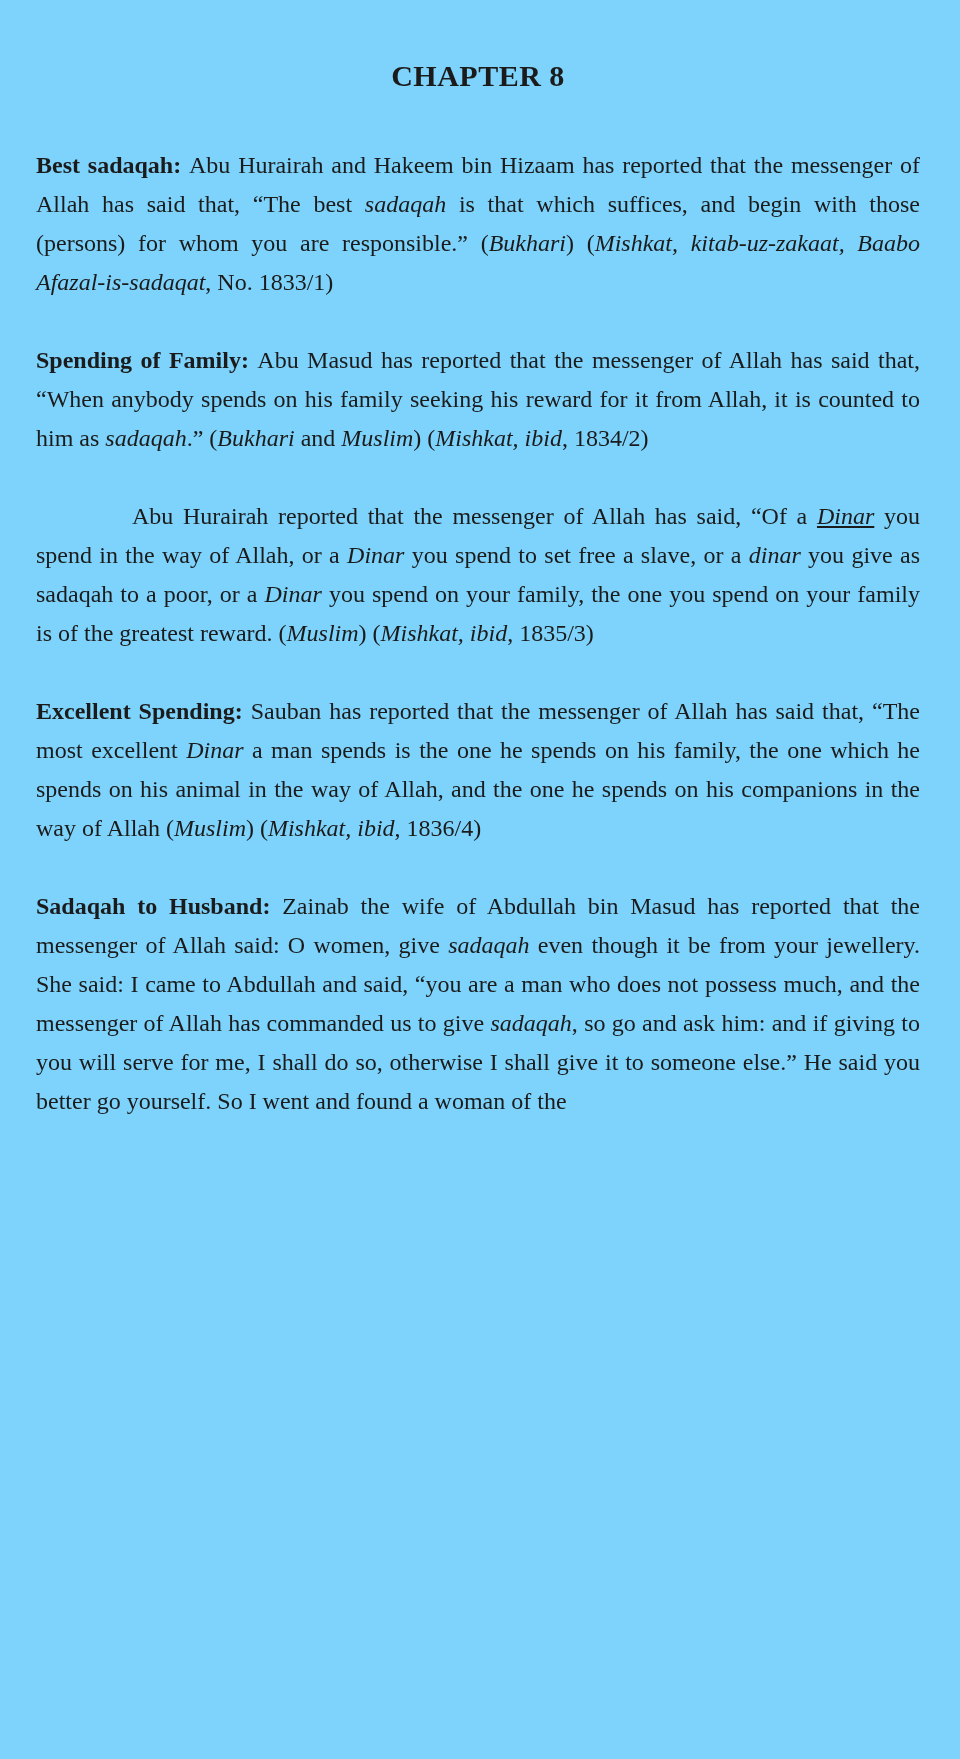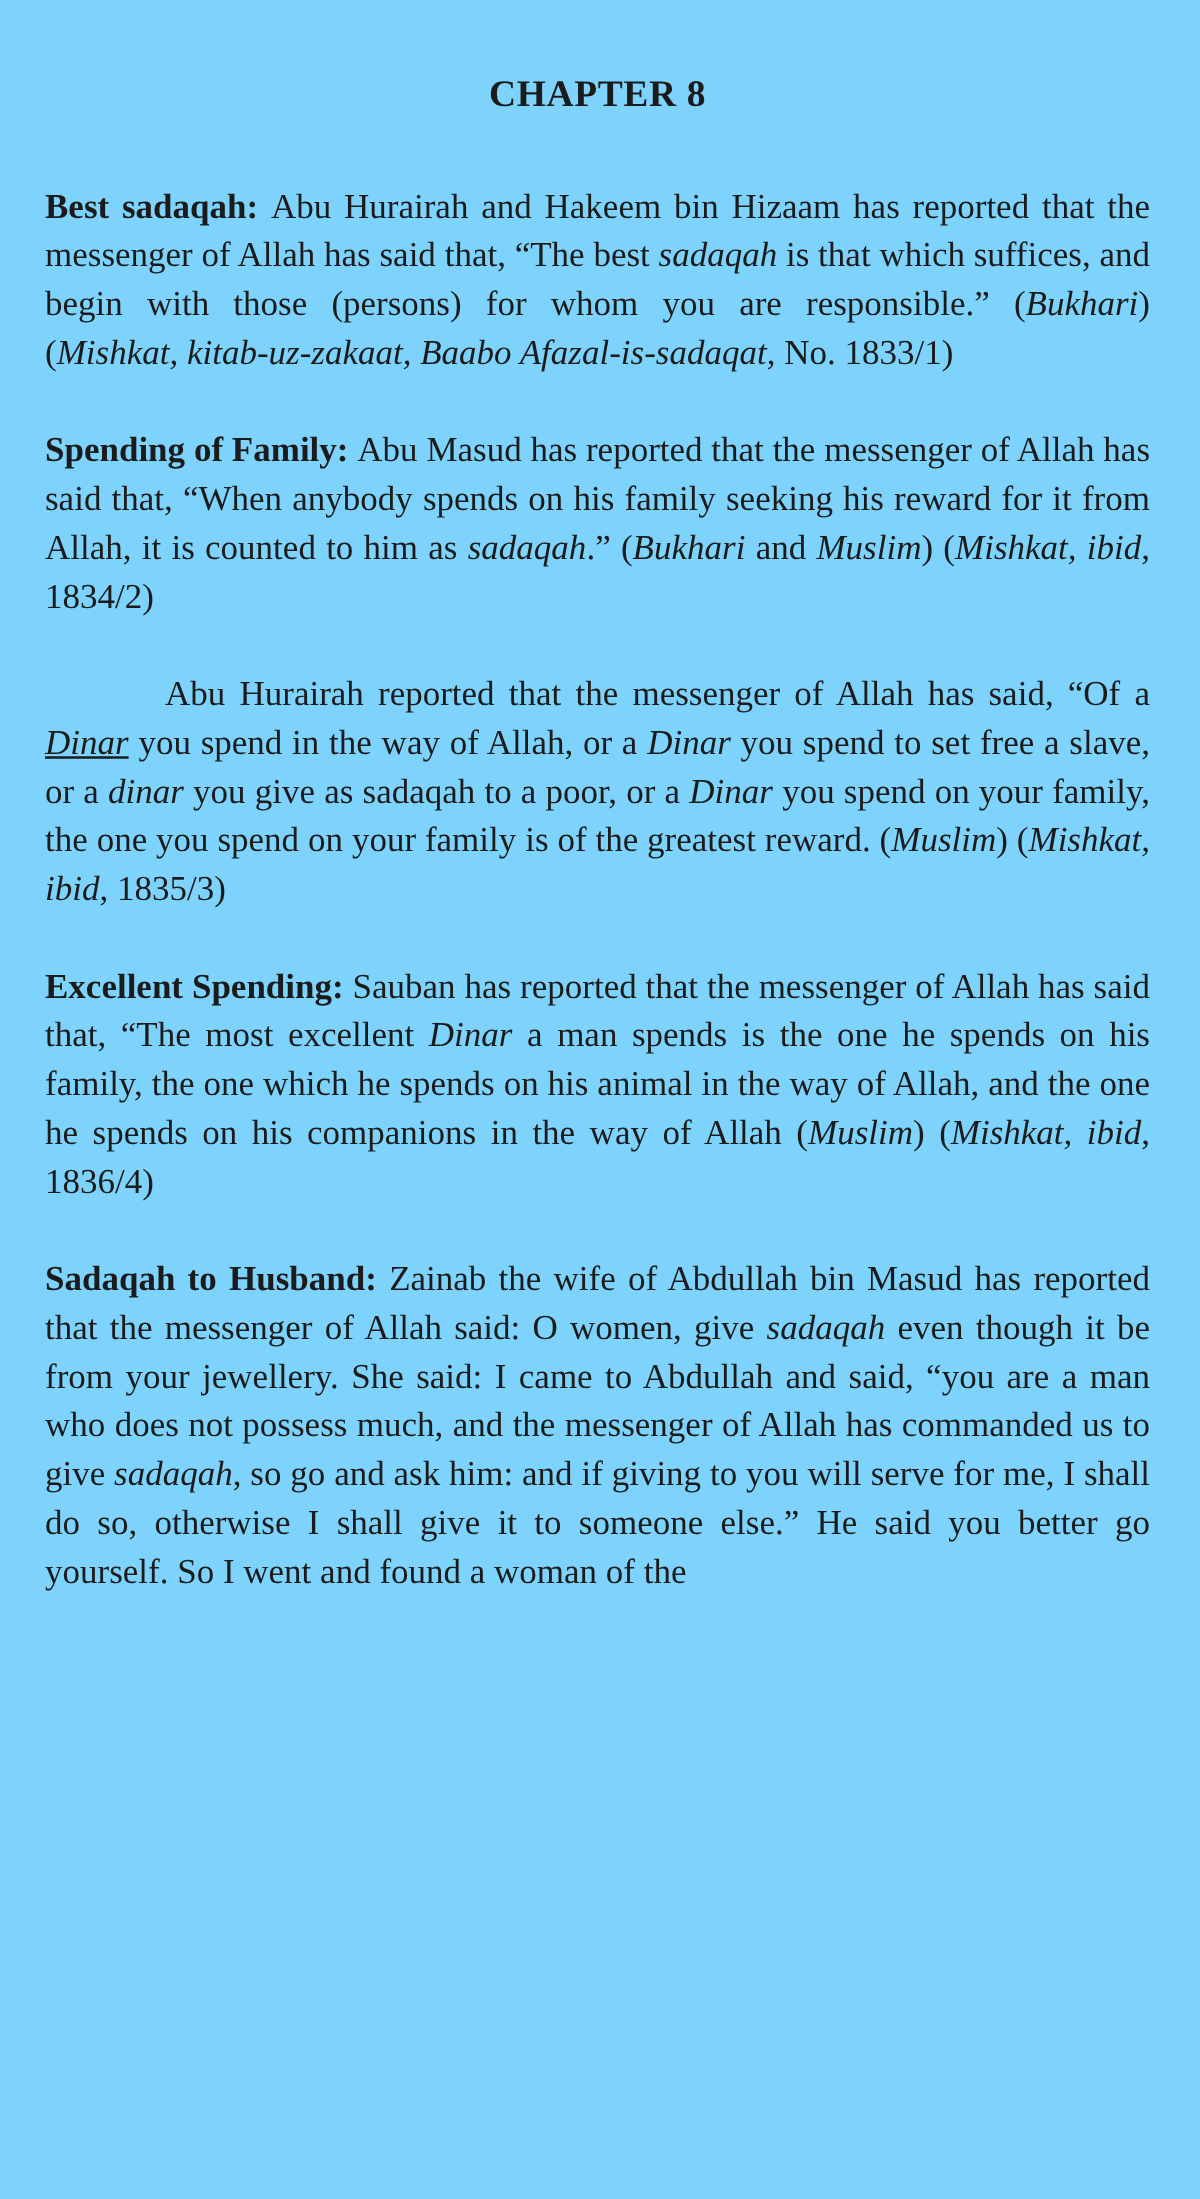--- a/index.html
+++ b/index.html
@@ -26,21 +26,21 @@
     letter-spacing: 0.5px;
     margin: 0;
   }
   .heading.chapter { margin-top: 2px; }
   .heading.section { margin-top: 42px; }
   .body-text {
     margin-top: 54px;
   }
   p.para {
     margin: 39px 0 0 0;
-    font-size: 28px;
+    font-size: 24px;
     line-height: 39px;
     text-align: justify;
     text-justify: inter-word;
   }
   p.para:first-child { margin-top: 0; }
   p.para.indented { text-indent: 96px; }
   .run.bold { font-weight: bold; }
   .run.italic { font-style: italic; }
   .run.italic-underline { font-style: italic; text-decoration: underline; }
 </style>

